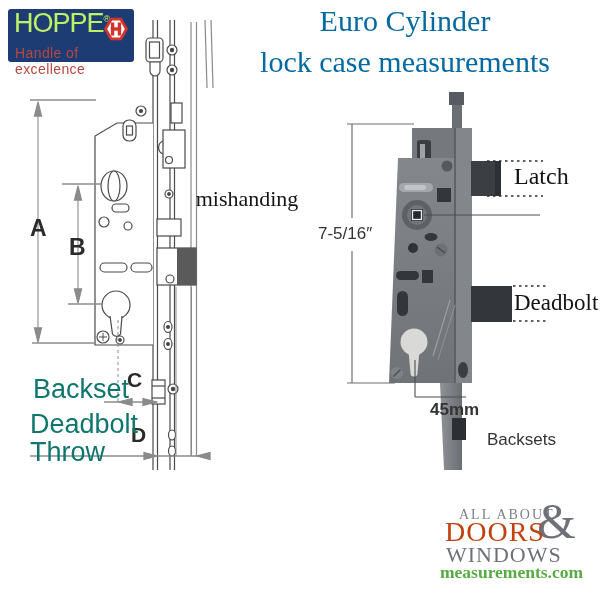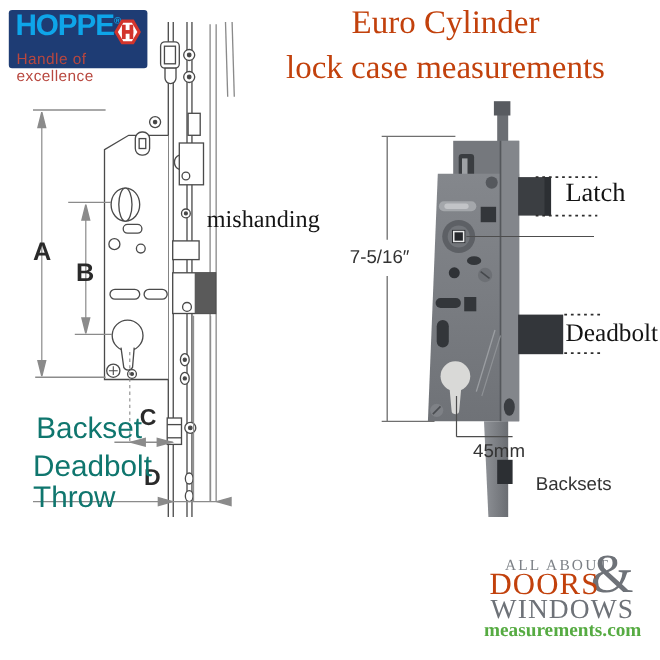--- a/index.html
+++ b/index.html
@@ -2,54 +2,54 @@
 <html><head>
 <meta charset="utf-8">
 <style>
   html,body{margin:0;padding:0;background:#fff;}
   .canvas{position:relative;width:600px;height:600px;background:#ffffff;overflow:hidden;
           font-family:"Liberation Sans","DejaVu Sans",sans-serif;}
   svg.art{position:absolute;left:0;top:0;}
 
   
   .hoppe-box{position:absolute;left:8px;top:9px;width:126px;height:53px;background:#1e3c74;border-radius:3px;}
-  .hoppe-name{position:absolute;left:6px;top:-1px;font-weight:bold;font-size:27px;letter-spacing:-1px;color:#0ea5e9;}
+  .hoppe-name{position:absolute;left:6px;top:-1px;font-weight:normal;font-size:27px;letter-spacing:-1px;color:#bef264;}
   .hoppe-name sup{font-size:9px;letter-spacing:0;}
   .hoppe-tagline{position:absolute;left:7px;top:36px;font-size:14px;color:#b8473f;letter-spacing:.4px;}
   .hoppe-hex{position:absolute;right:4px;top:5px;}
 
   
   .main-title{position:absolute;left:215px;top:0px;width:380px;text-align:center;
-              font-family:"Liberation Serif","DejaVu Serif",serif;font-size:30px;line-height:41px;color:#c2410c;}
+              font-family:"Liberation Serif","DejaVu Serif",serif;font-size:30px;line-height:41px;color:#0369a1;}
 
   
   .dimletter{position:absolute;font-weight:bold;font-size:23px;color:#2a2a2a;}
   .dimletter.small{font-size:21px;}
   .callout-sans{position:absolute;font-size:27px;line-height:28px;color:#0f766e;}
-  .mishandling{position:absolute;left:188px;top:184px;width:118px;
+  .mishandling{position:absolute;left:188px;top:184px;width:118px;text-align:center;
                font-family:"Liberation Serif","DejaVu Serif",serif;font-size:22px;line-height:30px;color:#151515;}
   .mishandling .arrow{font-weight:bold;font-family:"DejaVu Sans",sans-serif;font-size:21px;}
 
   
   .legend{position:absolute;left:30px;top:483px;font-size:19px;line-height:25.5px;
           font-weight:bold;color:#383838;letter-spacing:.2px;}
 
   
   .photo-dim{position:absolute;font-size:17px;color:#333;font-weight:bold;}
   .photo-serif{position:absolute;font-family:"Liberation Serif","DejaVu Serif",serif;color:#141414;}
 
   
   .f-allabout{position:absolute;left:459px;top:507px;font-family:Liberation Serif, serif;
               font-size:14px;letter-spacing:2px;color:#7c8086;}
   .f-amp{position:absolute;left:537px;top:496px;font-family:"Liberation Serif",serif;
          font-size:50px;line-height:50px;color:#6e7278;}
   .f-doors{position:absolute;left:445px;top:518px;font-family:"Liberation Serif",serif;
            font-size:28px;line-height:28px;letter-spacing:1px;color:#c2410c;}
   .f-windows{position:absolute;left:446px;top:543px;font-family:"Liberation Serif",serif;
-             font-size:25px;line-height:23px;letter-spacing:1px;color:#6e7278;}
+             font-size:22px;line-height:23px;letter-spacing:1px;color:#6e7278;}
   .f-url{position:absolute;left:440px;top:562px;font-family:"Liberation Serif",serif;
          font-weight:bold;font-size:17.5px;color:#56ab42;}
 </style>
 </head>
 <body>
 
 <div class="canvas">
 
   <svg class="art" width="600" height="600" viewBox="0 0 600 600">
     <defs>
@@ -267,21 +267,21 @@
   <div class="callout-sans" style="left:33px;top:375px;">Backset</div>
   <div class="callout-sans" style="left:30px;top:410px;">
     <div>Deadbolt</div>
     <div>Throw</div>
   </div>
 
 
   <div class="photo-dim" style="left:318px;top:224px;font-weight:normal;">7-5/16″</div>
   <div class="photo-serif" style="left:514px;top:163px;font-size:24px;">Latch</div>
   <div class="photo-serif" style="left:514px;top:290px;font-size:23px;">Deadbolt</div>
-  <div class="photo-dim" style="left:430px;top:400px;font-weight:normal;text-align:right;">45mm</div>
+  <div class="photo-dim" style="left:430px;top:400px;font-weight:bold;text-align:right;">45mm</div>
   <div class="photo-dim" style="left:487px;top:400px;font-weight:normal;margin-top:30px;">Backsets</div>
 
   <div>
     <div class="f-allabout">ALL ABOUT</div>
     <div class="f-amp">&amp;</div>
     <div class="f-doors">DOORS</div>
     <div class="f-windows">WINDOWS</div>
     <div class="f-url">measurements.com</div>
   </div>
 

